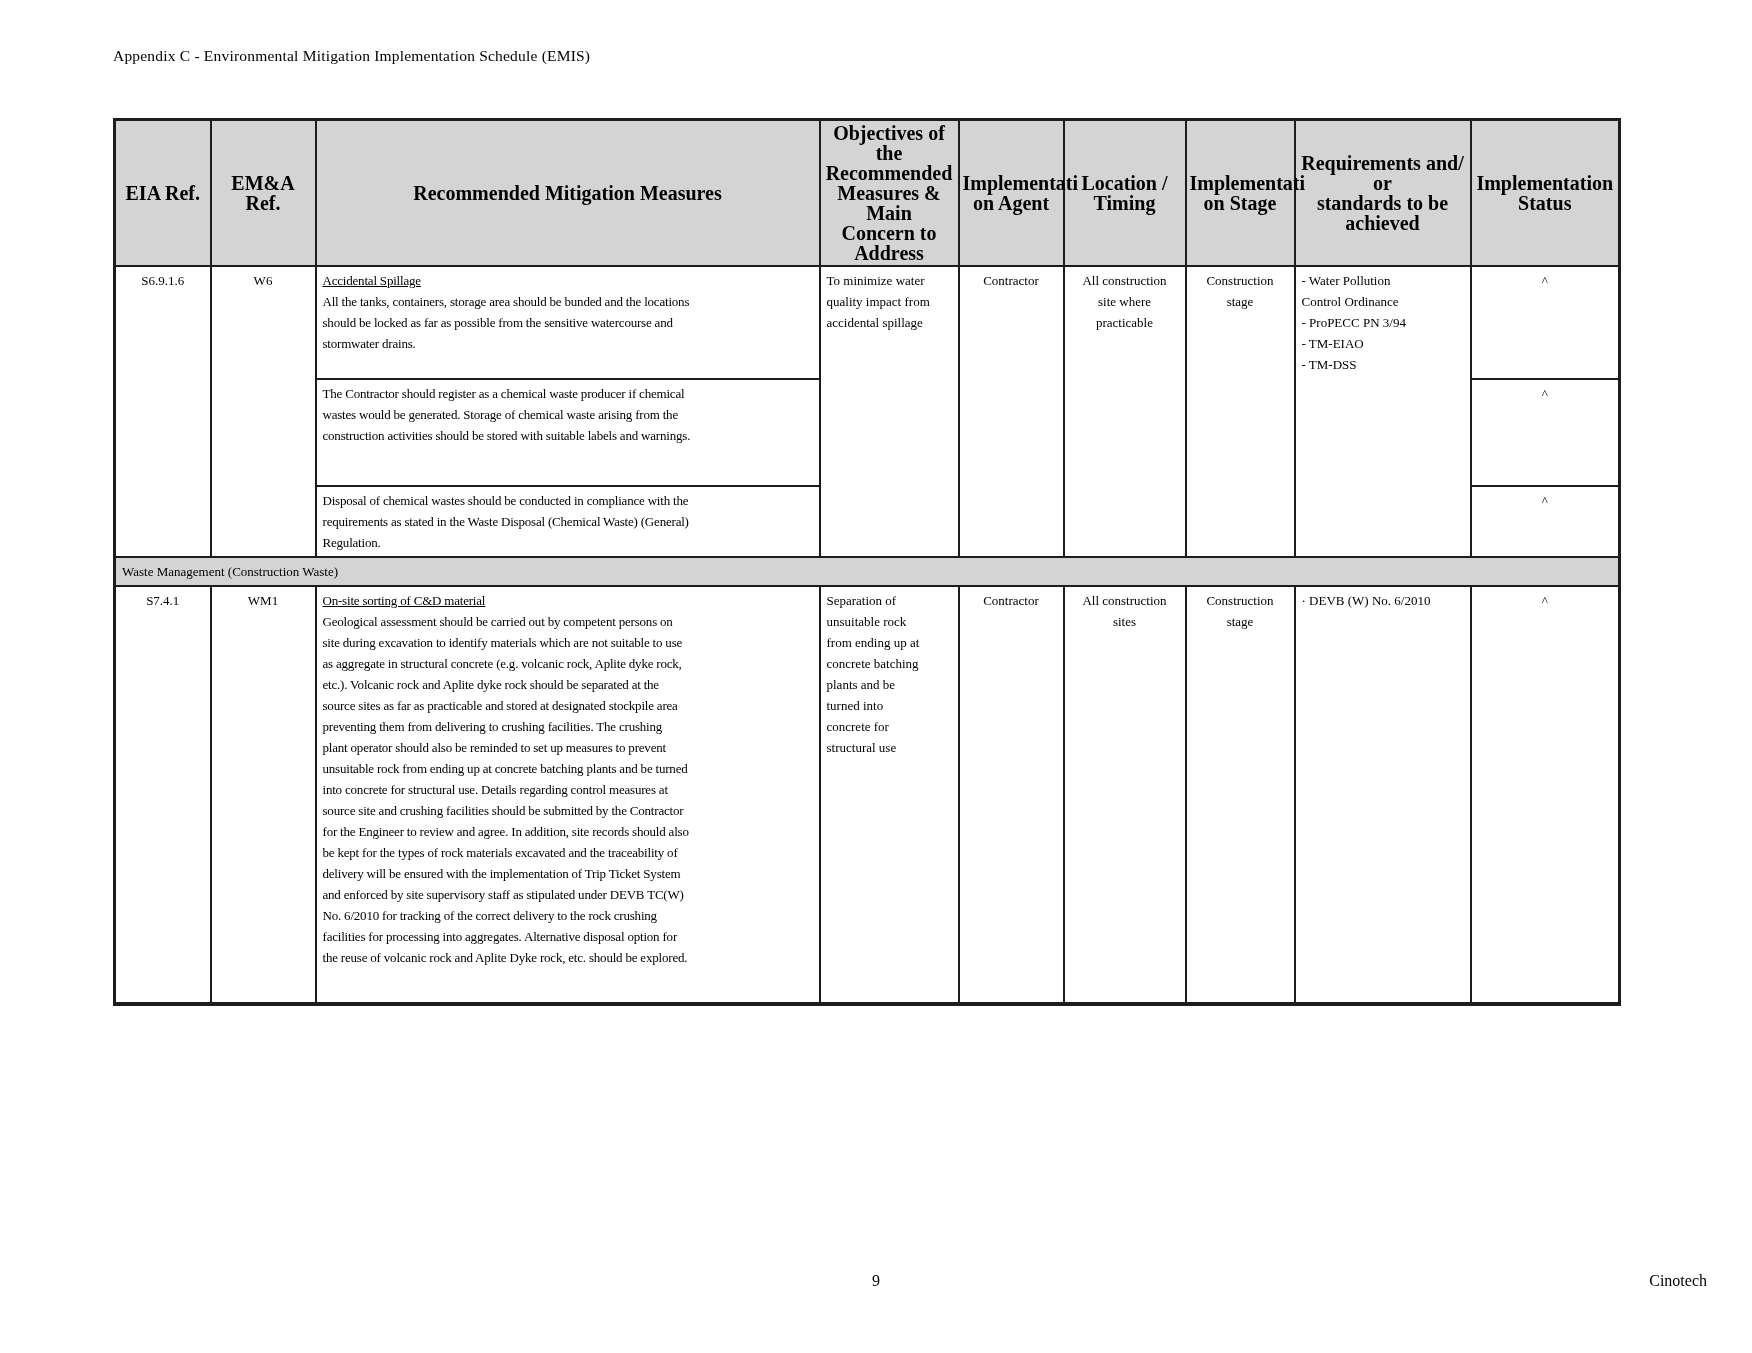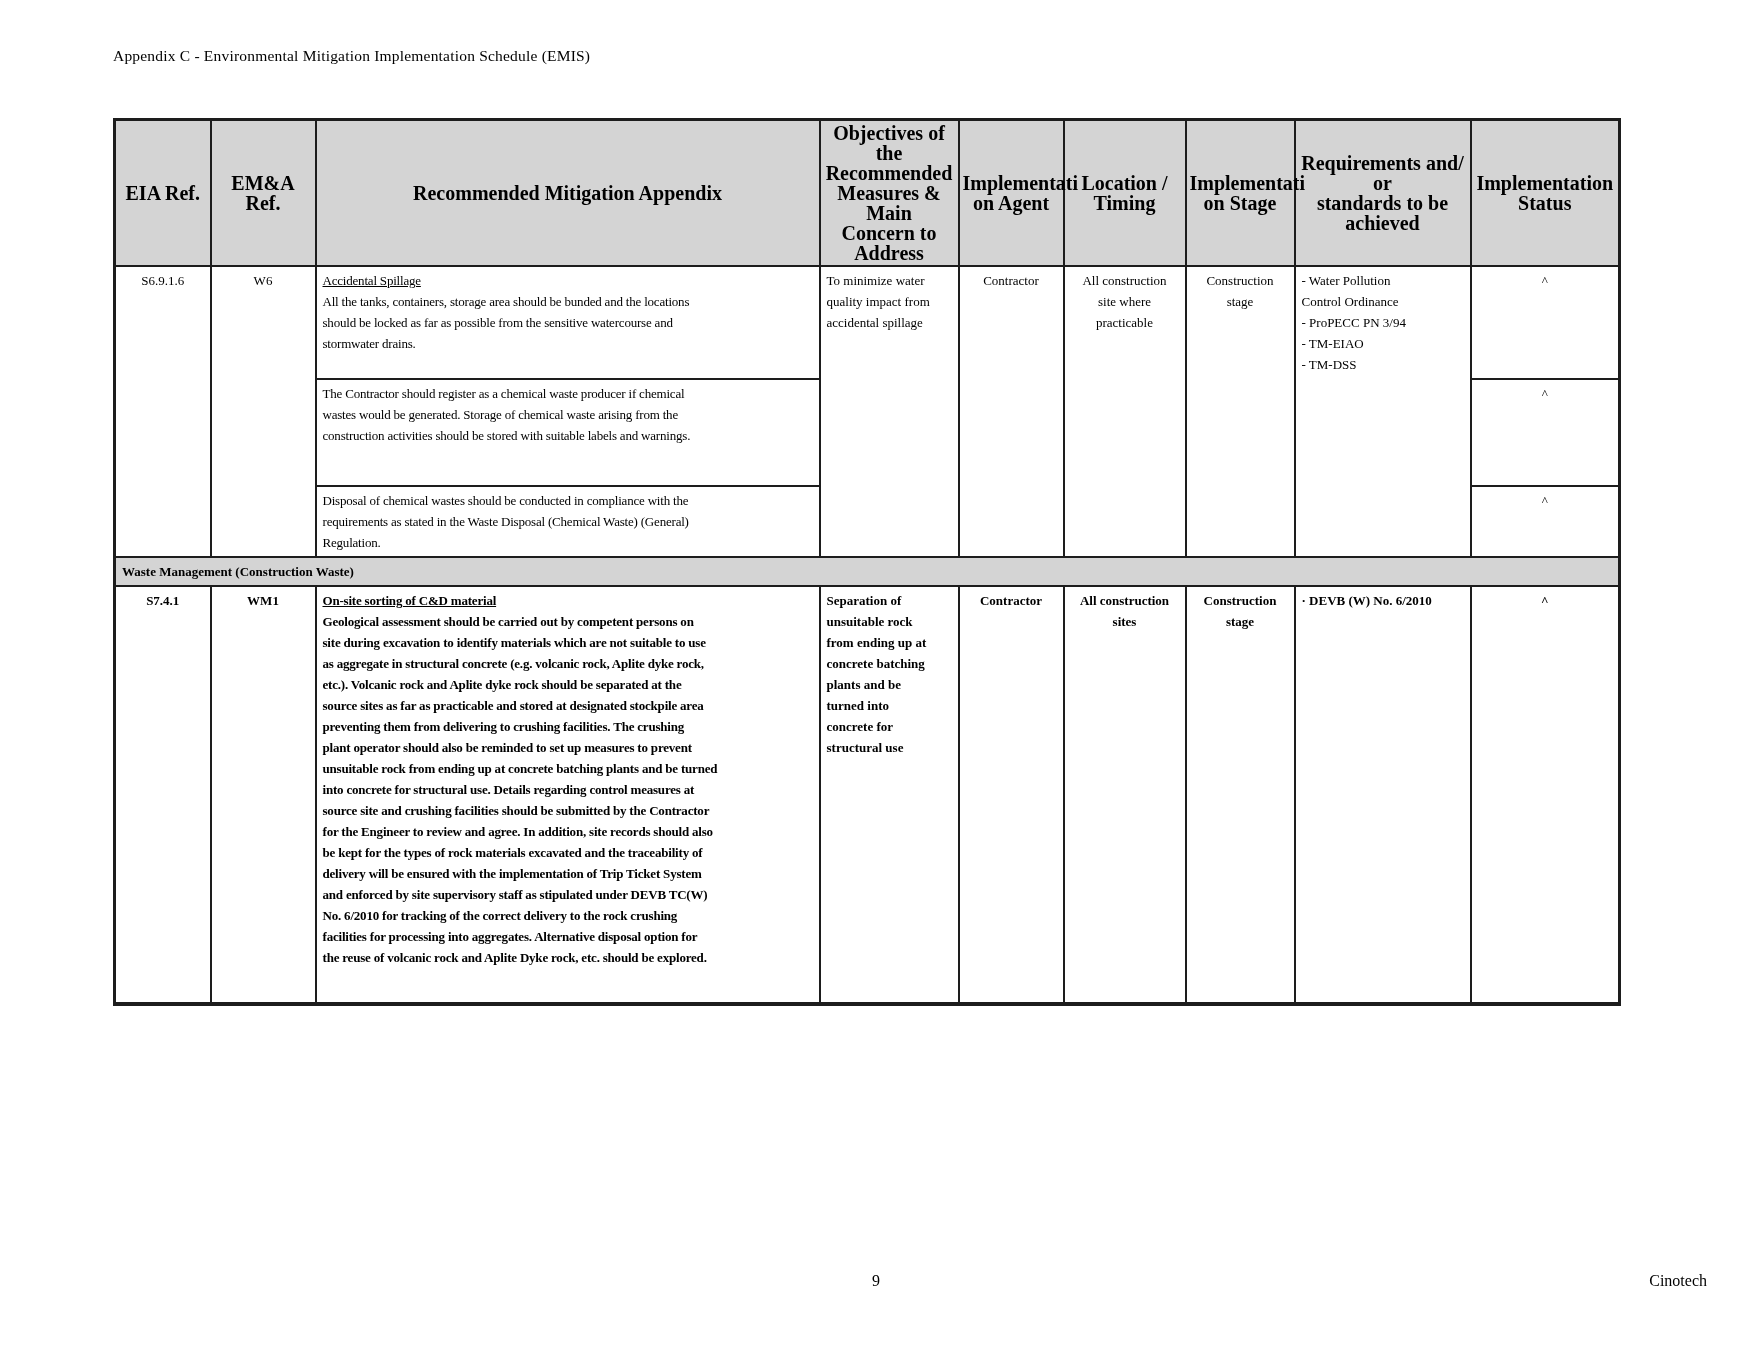--- a/index.html
+++ b/index.html
@@ -23,40 +23,40 @@
   table.emis{
     position:absolute;left:113px;top:118px;
     width:1505px;
     border-collapse:collapse;
     table-layout:fixed;
   }
   table.emis, table.emis th, table.emis td{
     border:2px solid var(--border,#1d1d1d);
   }
   table.emis{border-width:3px;}
-  tr.row2 td{border-bottom:4px solid var(--border,#1d1d1d);font-weight:bold;}
+  tr.row2 td{border-bottom:4px solid var(--border,#1d1d1d);}
   table.emis th{
     background:var(--header-bg,#d4d4d4);
     font-size:20px;font-weight:bold;
     vertical-align:middle;text-align:center;
     line-height:20px;padding:2px 3px;
   }
   table.emis td{
     vertical-align:top;
     font-size:13px;line-height:21px;
     padding:3px 6px;
     overflow:hidden;
   }
   .pre{white-space:pre-line;}
   .center{text-align:center;}
   .measure-cell{letter-spacing:-0.2px;padding:2px 5px;}
   .underline{text-decoration:underline;}
   .section-row td{
     background:var(--header-bg,#d4d4d4);
-    font-weight:bold;font-size:16px;
+    font-weight:normal;font-size:16px;
     padding:1px 6px;line-height:20px;
   }
   .status-cell{text-align:center;font-size:15px;}
   .page-number{
     position:absolute;left:0;top:1272px;width:1752px;
     text-align:center;font-size:16px;
   }
   .footer-right{
     position:absolute;right:89px;top:1272px;
     font-size:16px;
@@ -78,21 +78,21 @@
         <col style="width:105px">
         <col style="width:122px">
       <col style="width:109px">
         <col style="width:176px">
         <col style="width:149px">
     </colgroup>
     <thead>
       <tr style="height:109px">
         <th class="pre">EIA Ref.</th>
         <th class="pre">EM&amp;A Ref.</th>
-        <th class="pre">Recommended Mitigation Appendix</th>
+        <th class="pre">Recommended Mitigation Measures</th>
         <th class="pre">Objectives of the
 Recommended
 Measures &amp; Main
 Concern to
 Address</th>
         <th class="pre">Implementati
 on Agent</th>
         <th class="pre">Location /
 Timing</th>
         <th class="pre">Implementati

